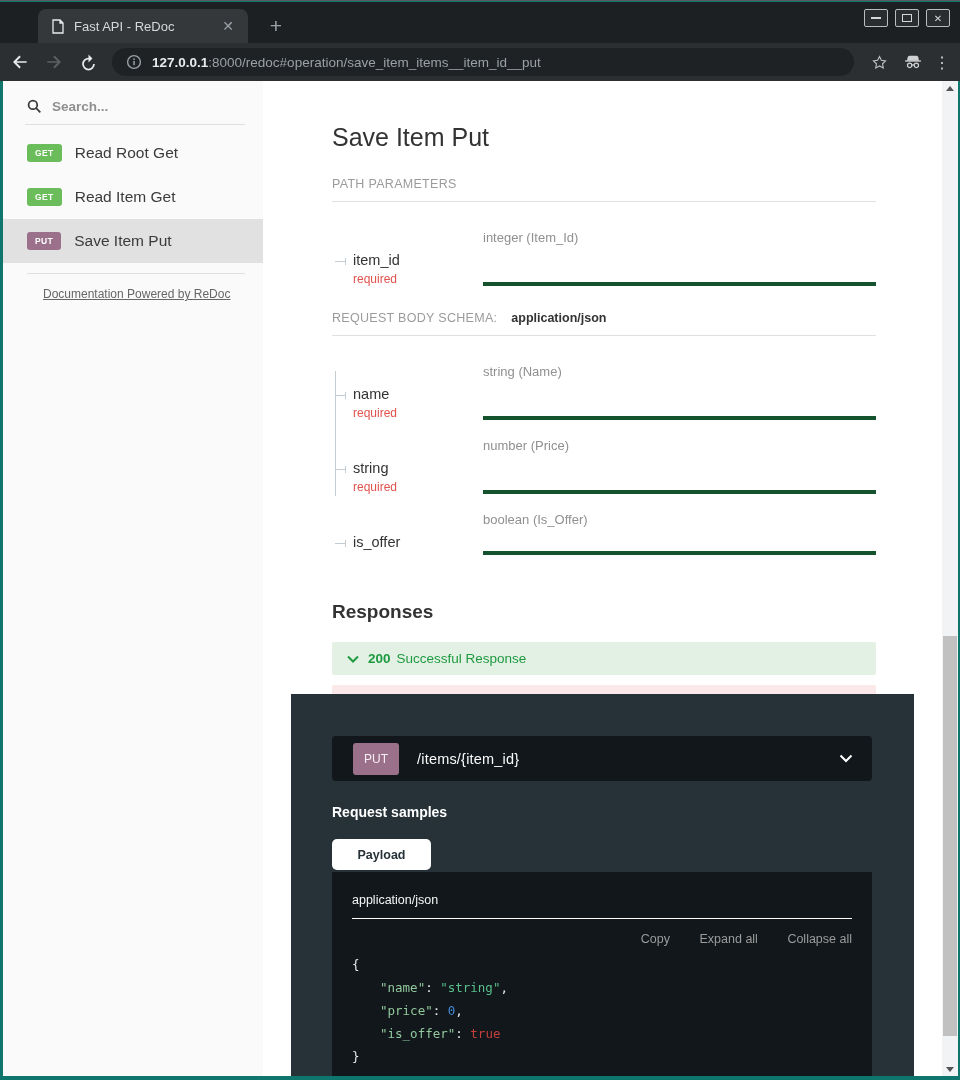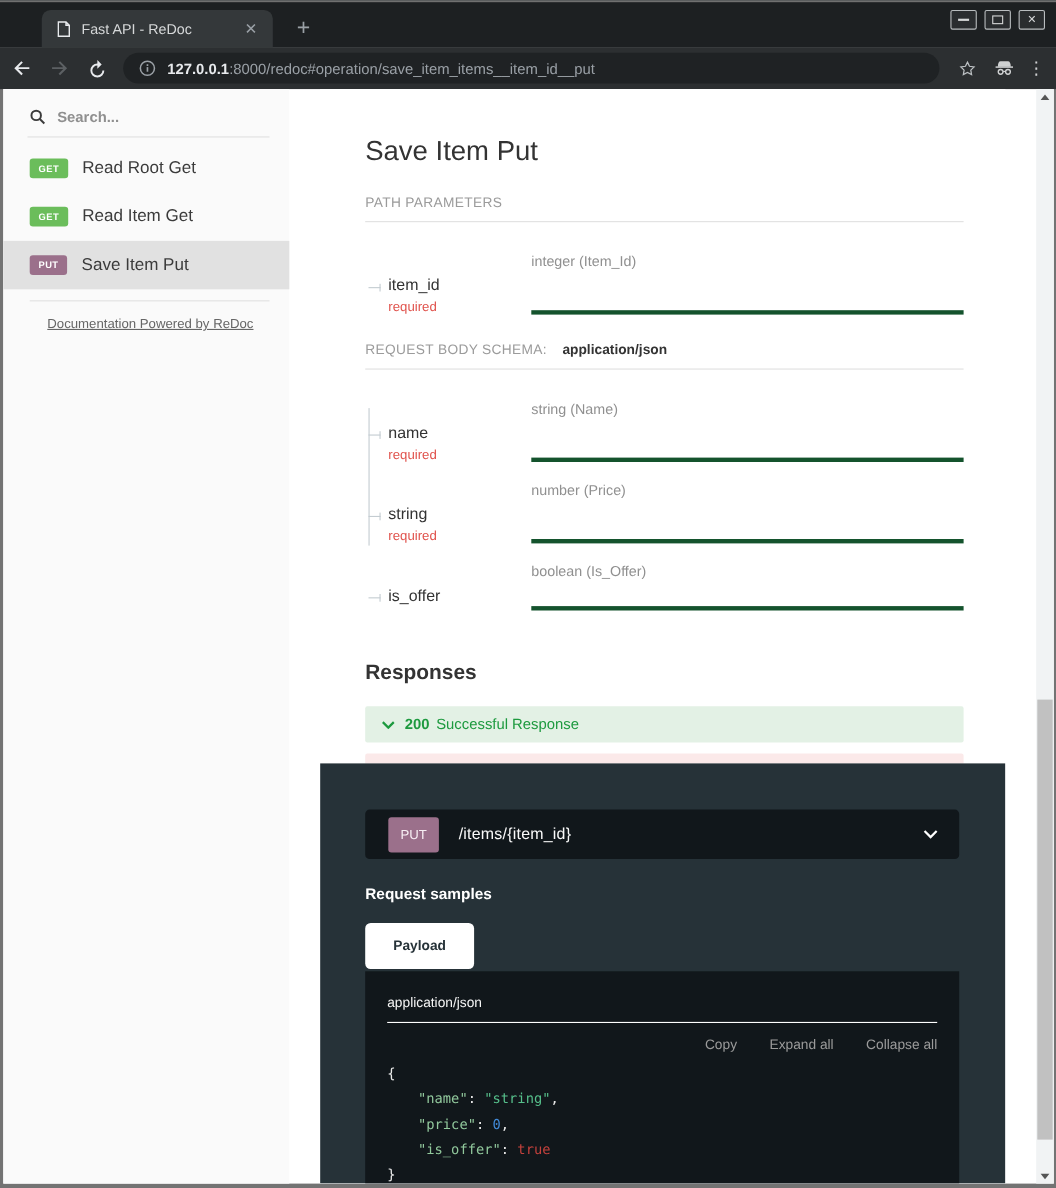--- a/index.html
+++ b/index.html
@@ -1,18 +1,18 @@
 <!DOCTYPE html>
 <html><head>
 <meta charset="utf-8">
 <style>
   * { margin:0; padding:0; box-sizing:border-box; }
   html,body { width:960px; height:1080px; overflow:hidden; }
   body { font-family:"Liberation Sans", sans-serif; background:#15181a; }
-  .window { position:relative; width:960px; height:1080px; background:#737373; border-top:1px solid #5a5d5e;padding-left:13px; }
+  .window { position:relative; width:960px; height:1080px; background:#0f766e; border-top:1px solid #5a5d5e;padding-left:13px; }
 
   
   .tabbar { position:absolute; top:1px; left:0; right:0; height:41px; background:#1d2022; }
   .tab { position:absolute; left:38px; top:7px; width:210px; height:34px; background:#34383a;
          border-radius:8px 8px 0 0; display:flex; align-items:center; padding:0 10px 0 14px; }
   .tab-title { flex:1; color:#d6d8d9; font-size:13px; margin-left:10px; white-space:nowrap; overflow:hidden; }
   .tab-close { color:#9aa0a6; font-size:14px; line-height:1; padding:2px 4px; cursor:default; }
   .newtab { position:absolute; left:262px; top:10px; color:#9aa0a6; font-size:21px; font-weight:300; width:28px; height:28px;
             display:flex; align-items:center; justify-content:center; }
   .win-controls { position:absolute; right:10px; top:7px; display:flex; gap:7px; }
@@ -74,21 +74,21 @@
   .resp b { margin-right:6px; }
   .resp-success { background:#e3f1e5; color:#1d9a3f; }
   .resp-error { background:#fbe9e9; color:#d9413d; margin-top:10px; }
 
   
   .dark-panel { flex:1; background:#263238; padding:42px 42px 0 41px; overflow:hidden; }
   .endpoint { height:45px; background:#11171b; border-radius:4px; display:flex; align-items:center; padding:0 19px 0 21px; }
   .ep-badge { background:#9b708b; color:#f7eef3; font-size:12px; padding:9px 11px; border-radius:3px; }
   .ep-path { color:#fafafa; font-size:14.5px; margin-left:18px; flex:1; letter-spacing:.2px; }
   .samples-title { margin-top:23px; color:#fff; font-size:14px; font-weight:700; }
-  .payload-tab { margin-top:19px; width:99px; height:42px; background:#fff; border-radius:5px; color:#263238;
+  .payload-tab { margin-top:19px; width:99px; height:31px; background:#fff; border-radius:5px; color:#263238;
                  font-size:12.5px; font-weight:700; display:flex; align-items:center; justify-content:center; }
   .code-panel { margin-top:2px; background:#11171b; padding:21px 20px 20px; height:205px; }
   .ct-label { color:#f5f5f5; font-size:12.5px; padding-bottom:11px; border-bottom:1px solid #ffffff; }
   .code-actions { margin-top:13px; text-align:right; color:#9b9b9b; font-size:12.5px; }
   .code-actions span { margin-left:26px; }
   .code { margin-top:7px; font-family:"DejaVu Sans Mono", monospace; font-size:12.5px; line-height:23px; }
   .code-line { white-space:pre; }
   .indent { padding-left:28px; }
   .tok-punct { color:#eaeaea; }
   .tok-key { color:#91c89c; }

